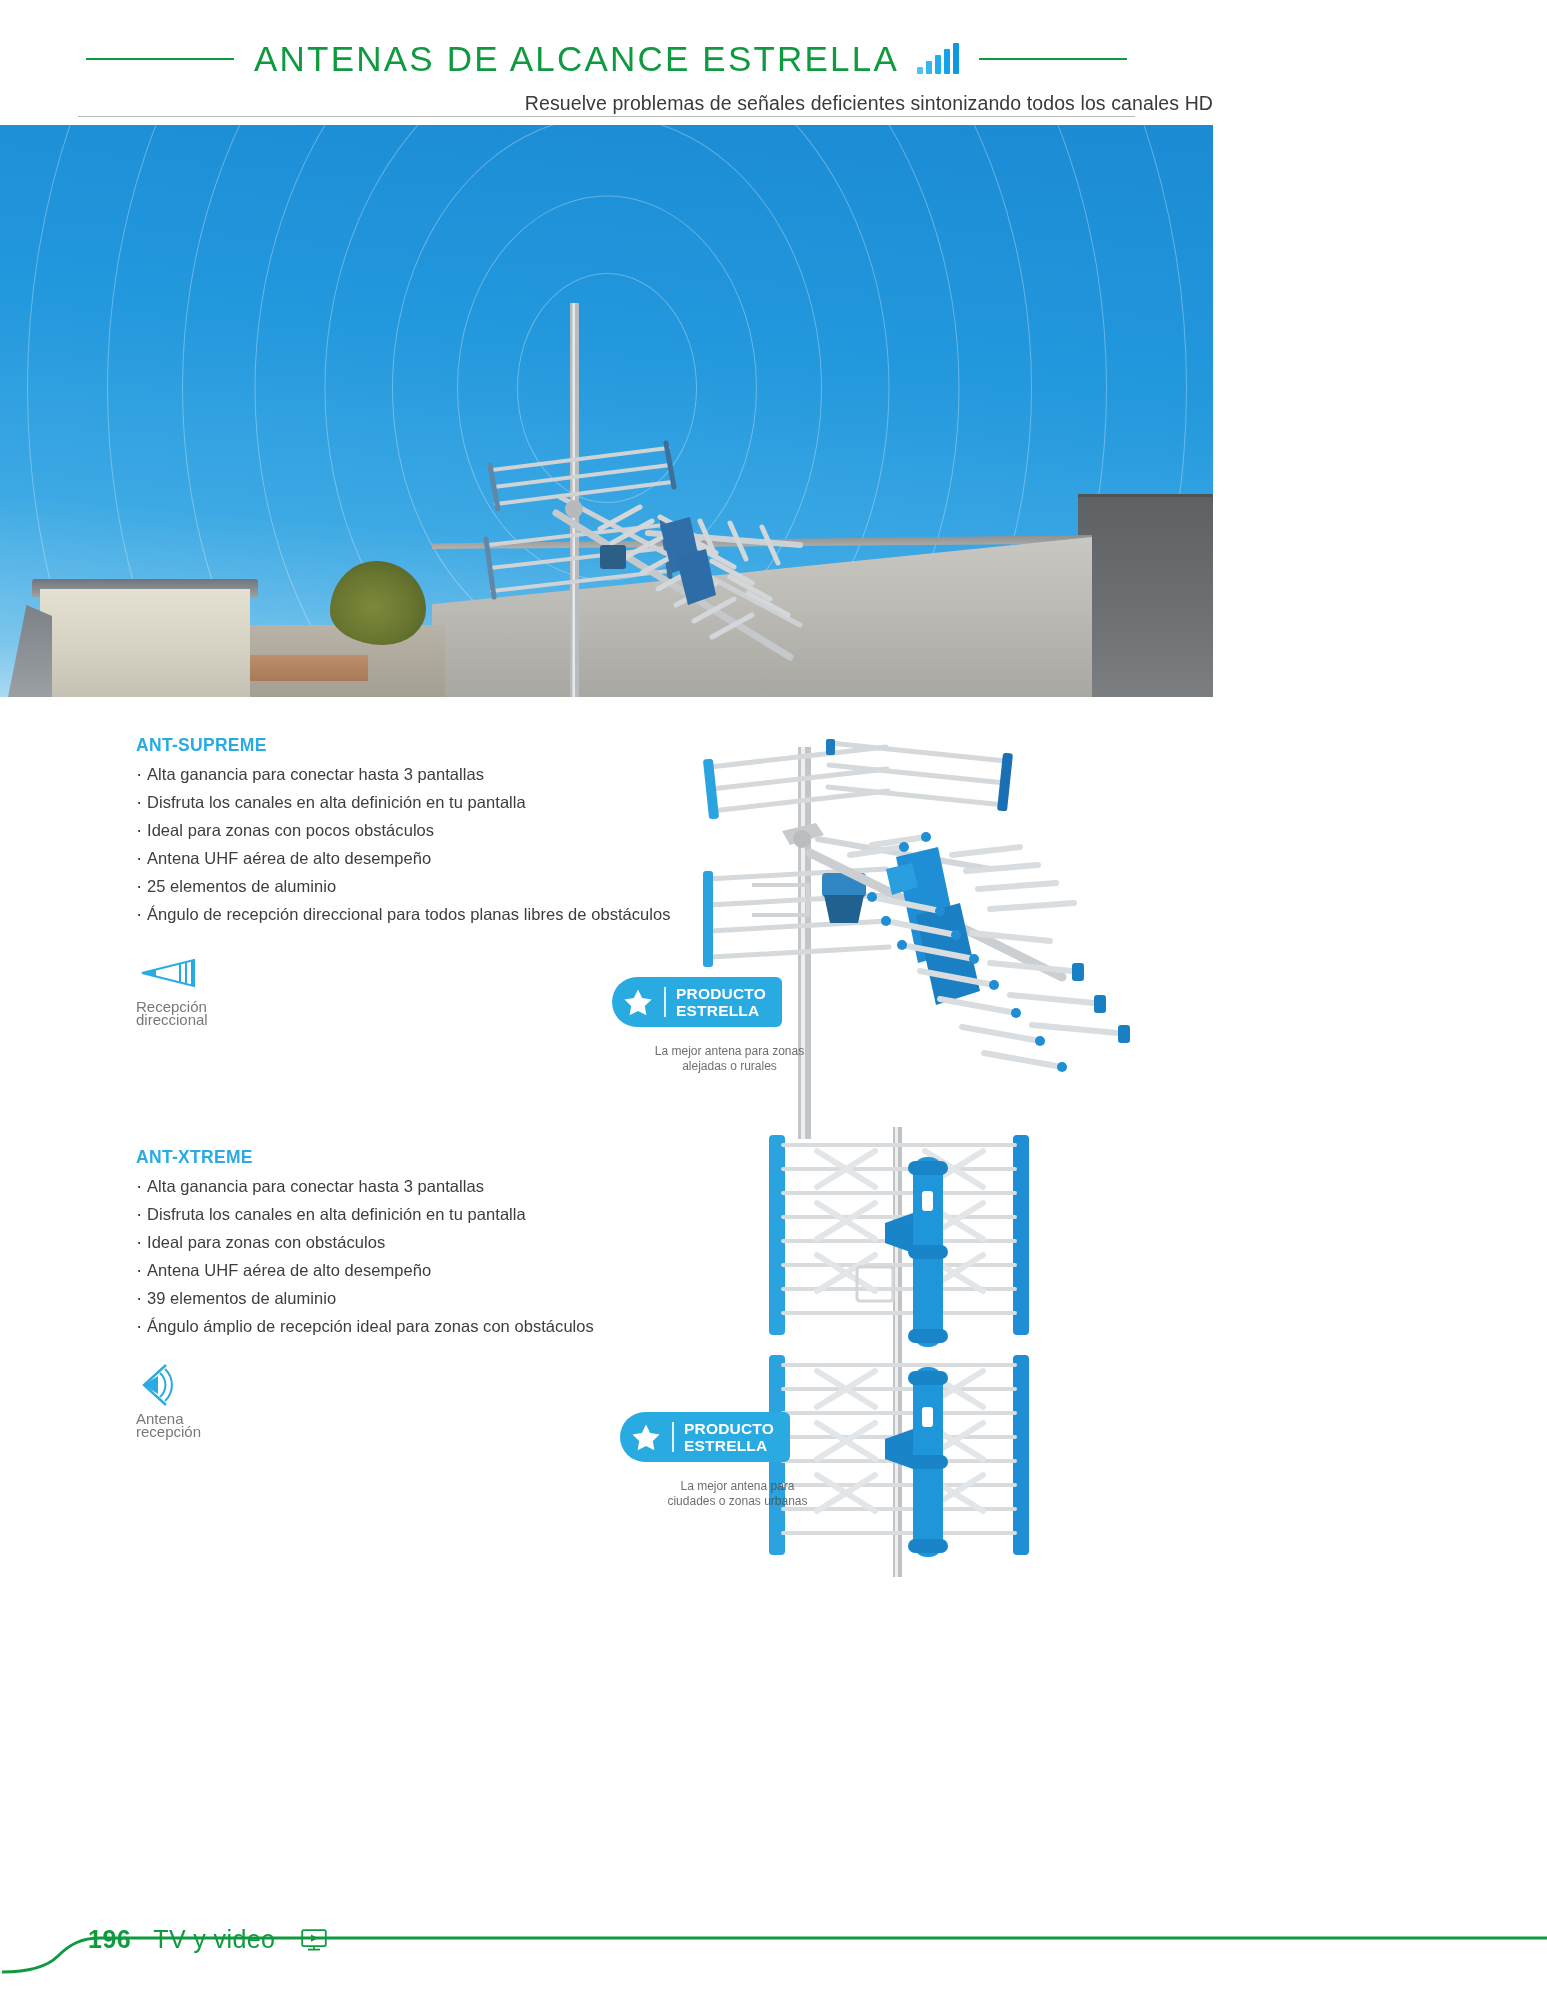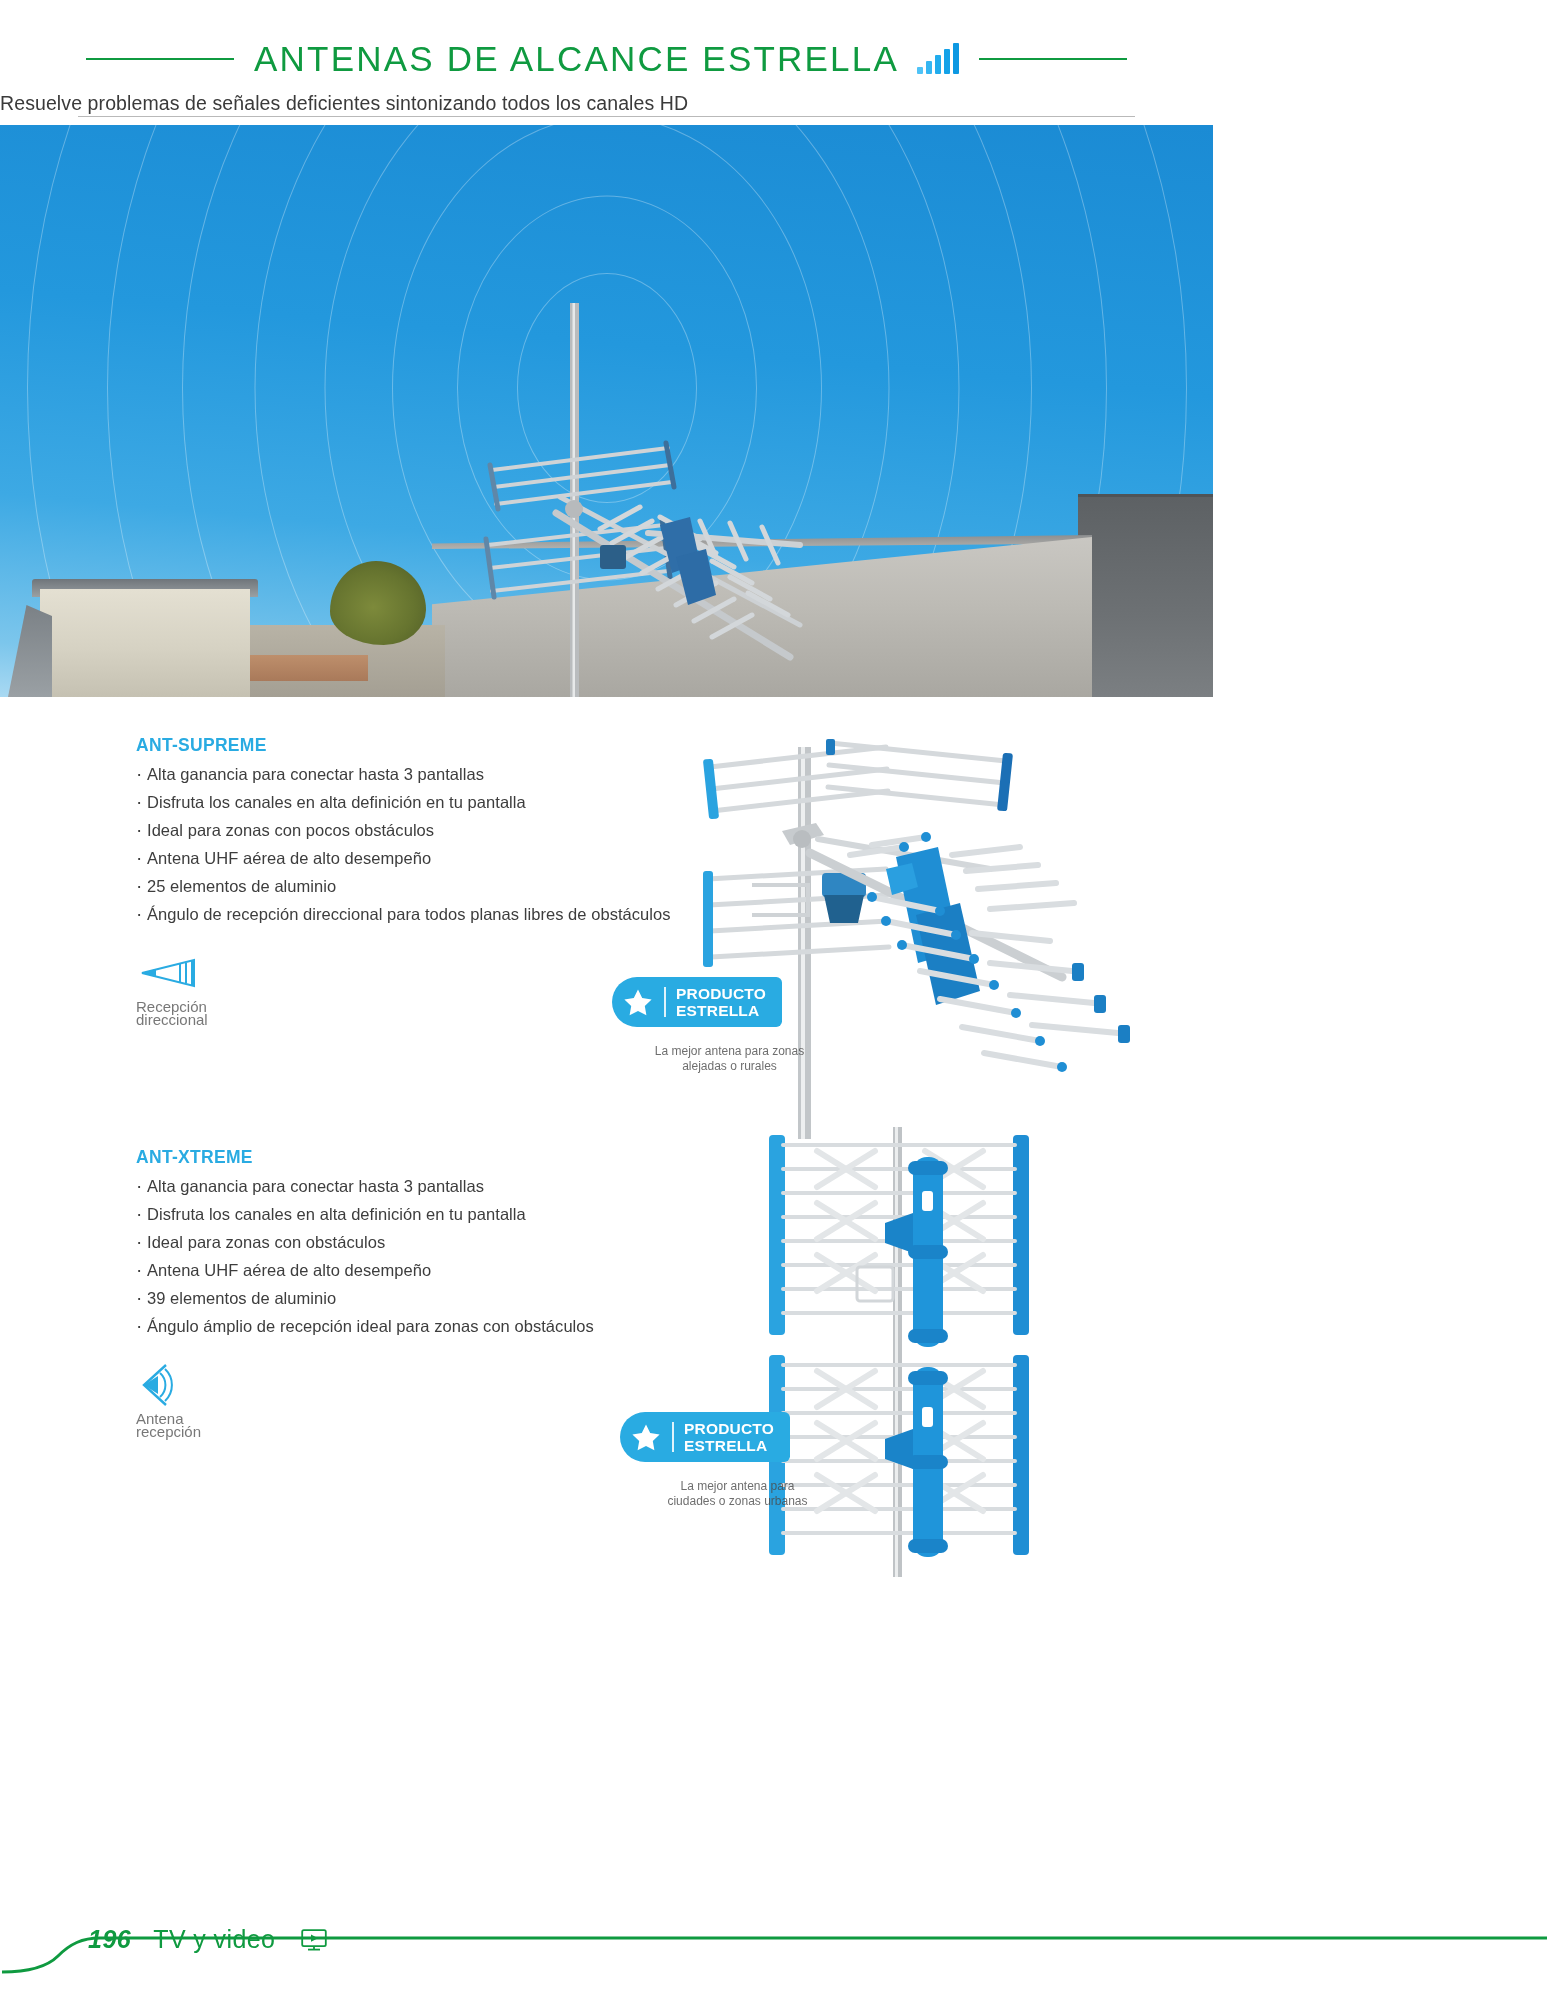--- a/index.html
+++ b/index.html
@@ -67,21 +67,21 @@
     margin-left: 4px;
   }
   .signal-bars i { display:block; width: 6px; border-radius: 1px; }
   .signal-bars i:nth-child(1){ height: 7px;  background:#4fc3f7; }
   .signal-bars i:nth-child(2){ height: 13px; background:#35b6f2; }
   .signal-bars i:nth-child(3){ height: 19px; background:#21aced; }
   .signal-bars i:nth-child(4){ height: 25px; background:#14a2e8; }
   .signal-bars i:nth-child(5){ height: 31px; background:#0d98e2; }
 
   .header-sub {
-    text-align: left;
+    text-align: right;
     color: #3a3a3a;
     font-size: 19.5px;
     margin-top: 10px;
     letter-spacing: .1px;
   }
   .header-underline {
     position: absolute;
     left: 78px; right: 78px;
     bottom: 8px;
     height: 1px;
@@ -301,21 +301,20 @@
     left: 88px; bottom: 46px;
     display: flex;
     align-items: center;
     gap: 22px;
   }
   .footer-page {
     color: #0f9a40;
     font-size: 25px;
     font-weight: bold;
     letter-spacing: .5px;
-    font-style: italic;
   }
   .footer-section {
     color: #0f9a40;
     font-size: 25px;
     letter-spacing: .4px;
   }
   .footer-tv-ico { width: 26px; height: 22px; margin-left: 4px; }
 </style>
 </head>
 <body>

